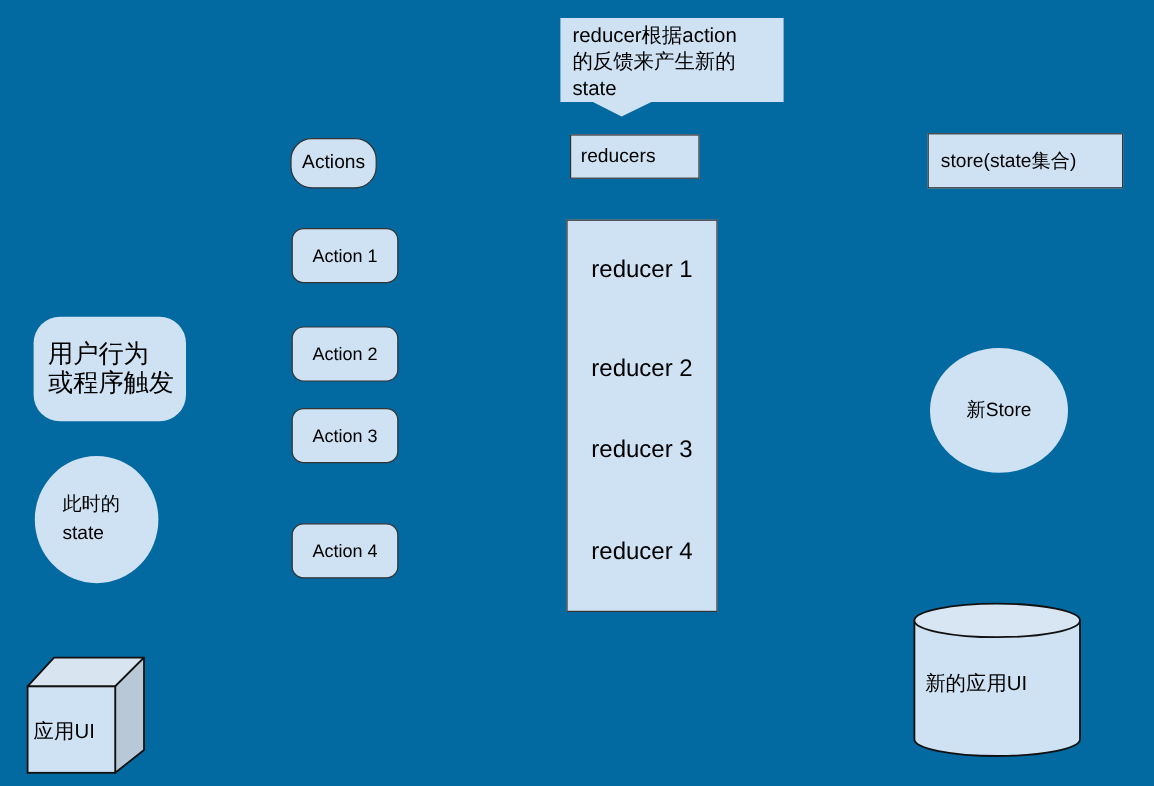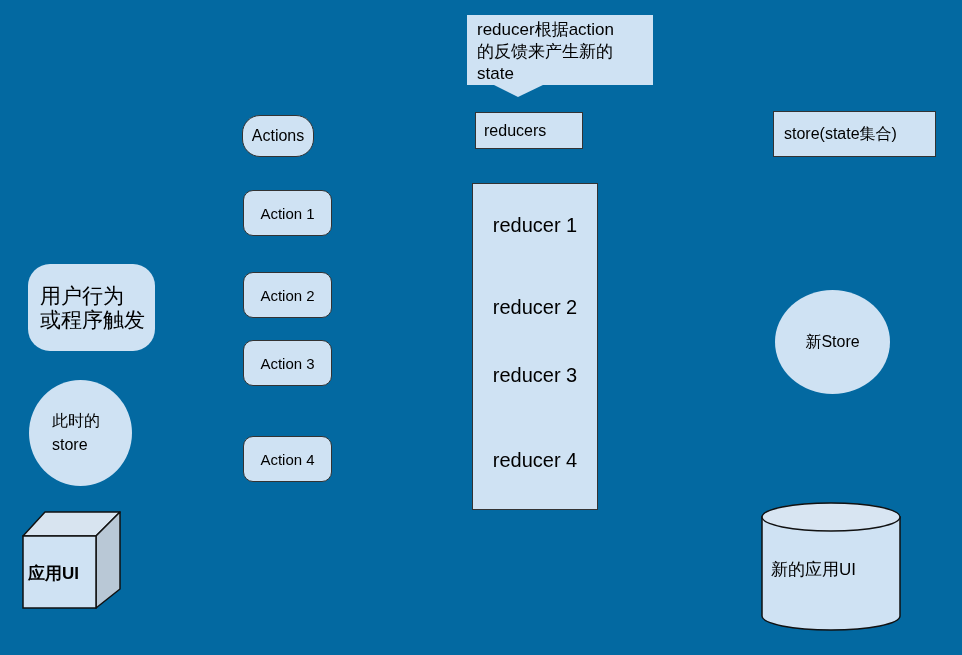--- a/index.html
+++ b/index.html
@@ -116,22 +116,22 @@
     width: 103px; height: 106px;
     border-radius: 50%;
     font-size: 16px; line-height: 24px;
     display: flex; align-items: center;
     padding-left: 23px;
   }
 
   
   .cube-wrap {
     position: absolute;
-    left: 20px; top: 504px;
-    width: 105px; height: 112px; font-weight: bold;
+    left: 20px; top: 540px;
+    width: 105px; height: 112px;
   }
   .cube-label {
     position: absolute;
     left: 8px; top: 58px;
     font-size: 17px;
   }
 
   
   .cyl-wrap {
     position: absolute;
@@ -180,21 +180,21 @@
     </svg>
     <div class="cyl-label">新的应用UI</div>
   </div>
 
   <div class="shape trigger-box">
     <div class="pre">用户行为
 或程序触发</div>
   </div>
   <div class="shape current-store-circle">
     <div class="pre">此时的
-store</div>
+state</div>
   </div>
 
   <div class="cube-wrap">
     <svg width="105" height="112" viewBox="0 0 105 112">
       <polygon points="3,32 25,8 100,8 76,32" fill="#d8e4f0" stroke="#111111" stroke-width="1.5" stroke-linejoin="round"></polygon>
       <polygon points="76,32 100,8 100,85 76,104" fill="#b9c8d6" stroke="#111111" stroke-width="1.5" stroke-linejoin="round"></polygon>
       <rect x="3" y="32" width="73" height="72" fill="#cfe2f3" stroke="#111111" stroke-width="1.5"></rect>
     </svg>
     <div class="cube-label">应用UI</div>
   </div>

